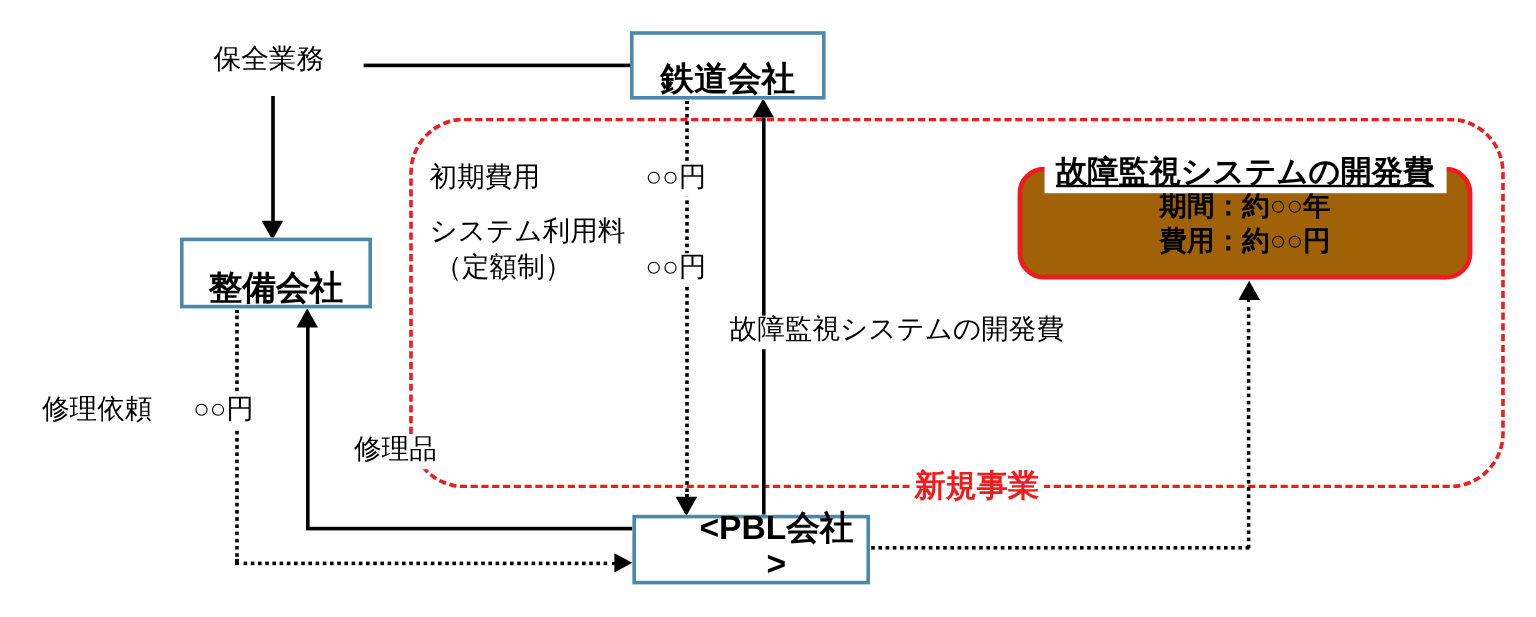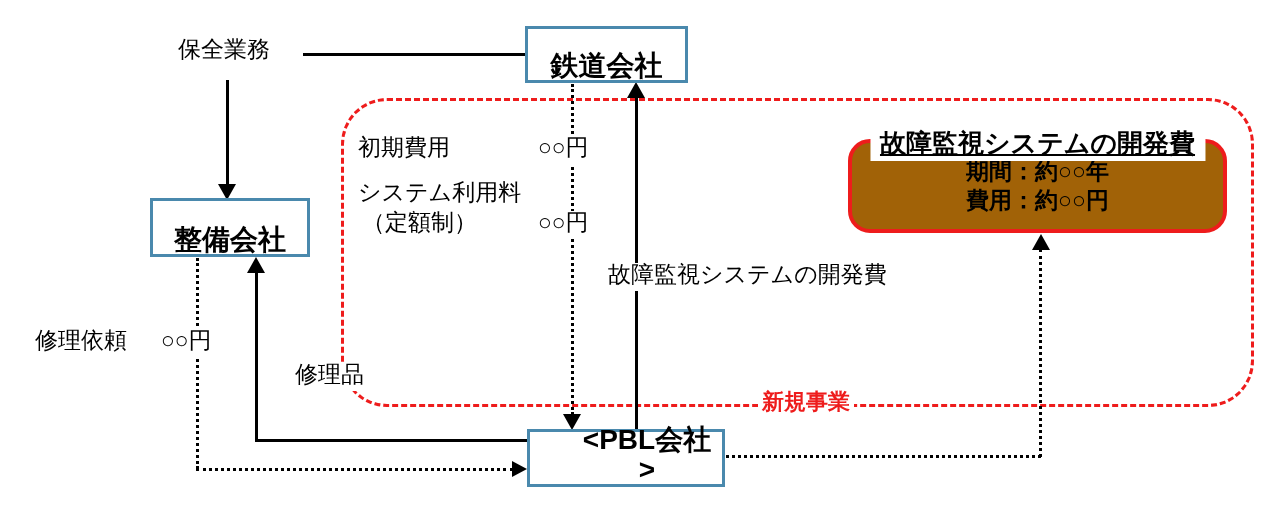--- a/index.html
+++ b/index.html
@@ -52,21 +52,21 @@
   #txt-hozen{left:178px;top:38px;}
   #txt-initial{left:358px;top:136px;}
   #txt-initial-val{left:534px;top:136px;}
   #txt-sysfee{left:358px;top:181px;}
   #txt-sysfee-sub{left:362px;top:211px;}
   #txt-sysfee-val{left:534px;top:211px;}
   #txt-sales{left:604px;top:263px;}
   #txt-request{left:35px;top:329px;}
   #txt-request-val{left:157px;top:329px;}
   #txt-repaired{left:248px;top:363px;margin-left:43px;}
-  #txt-newbiz{left:758px;top:391px;font-size:22px;font-weight:bold;color:var(--red);}
+  #txt-newbiz{left:758px;top:391px;font-size:26px;font-weight:bold;color:var(--red);}
   
   #devbox{position:absolute;left:848px;top:139px;width:371px;height:86px;
     border:4px solid var(--red);border-radius:22px;background:#a16207;z-index:2;}
   #devtitle{position:absolute;top:-17px;left:50%;transform:translateX(-50%);
     background:#fff;padding:0 10px;font-size:26px;font-weight:bold;
     text-decoration:underline;white-space:nowrap;}
   #devlines{padding-top:14px;}
   .devline{text-align:center;font-size:23px;font-weight:bold;line-height:1.27;}
 </style>
 </head>

